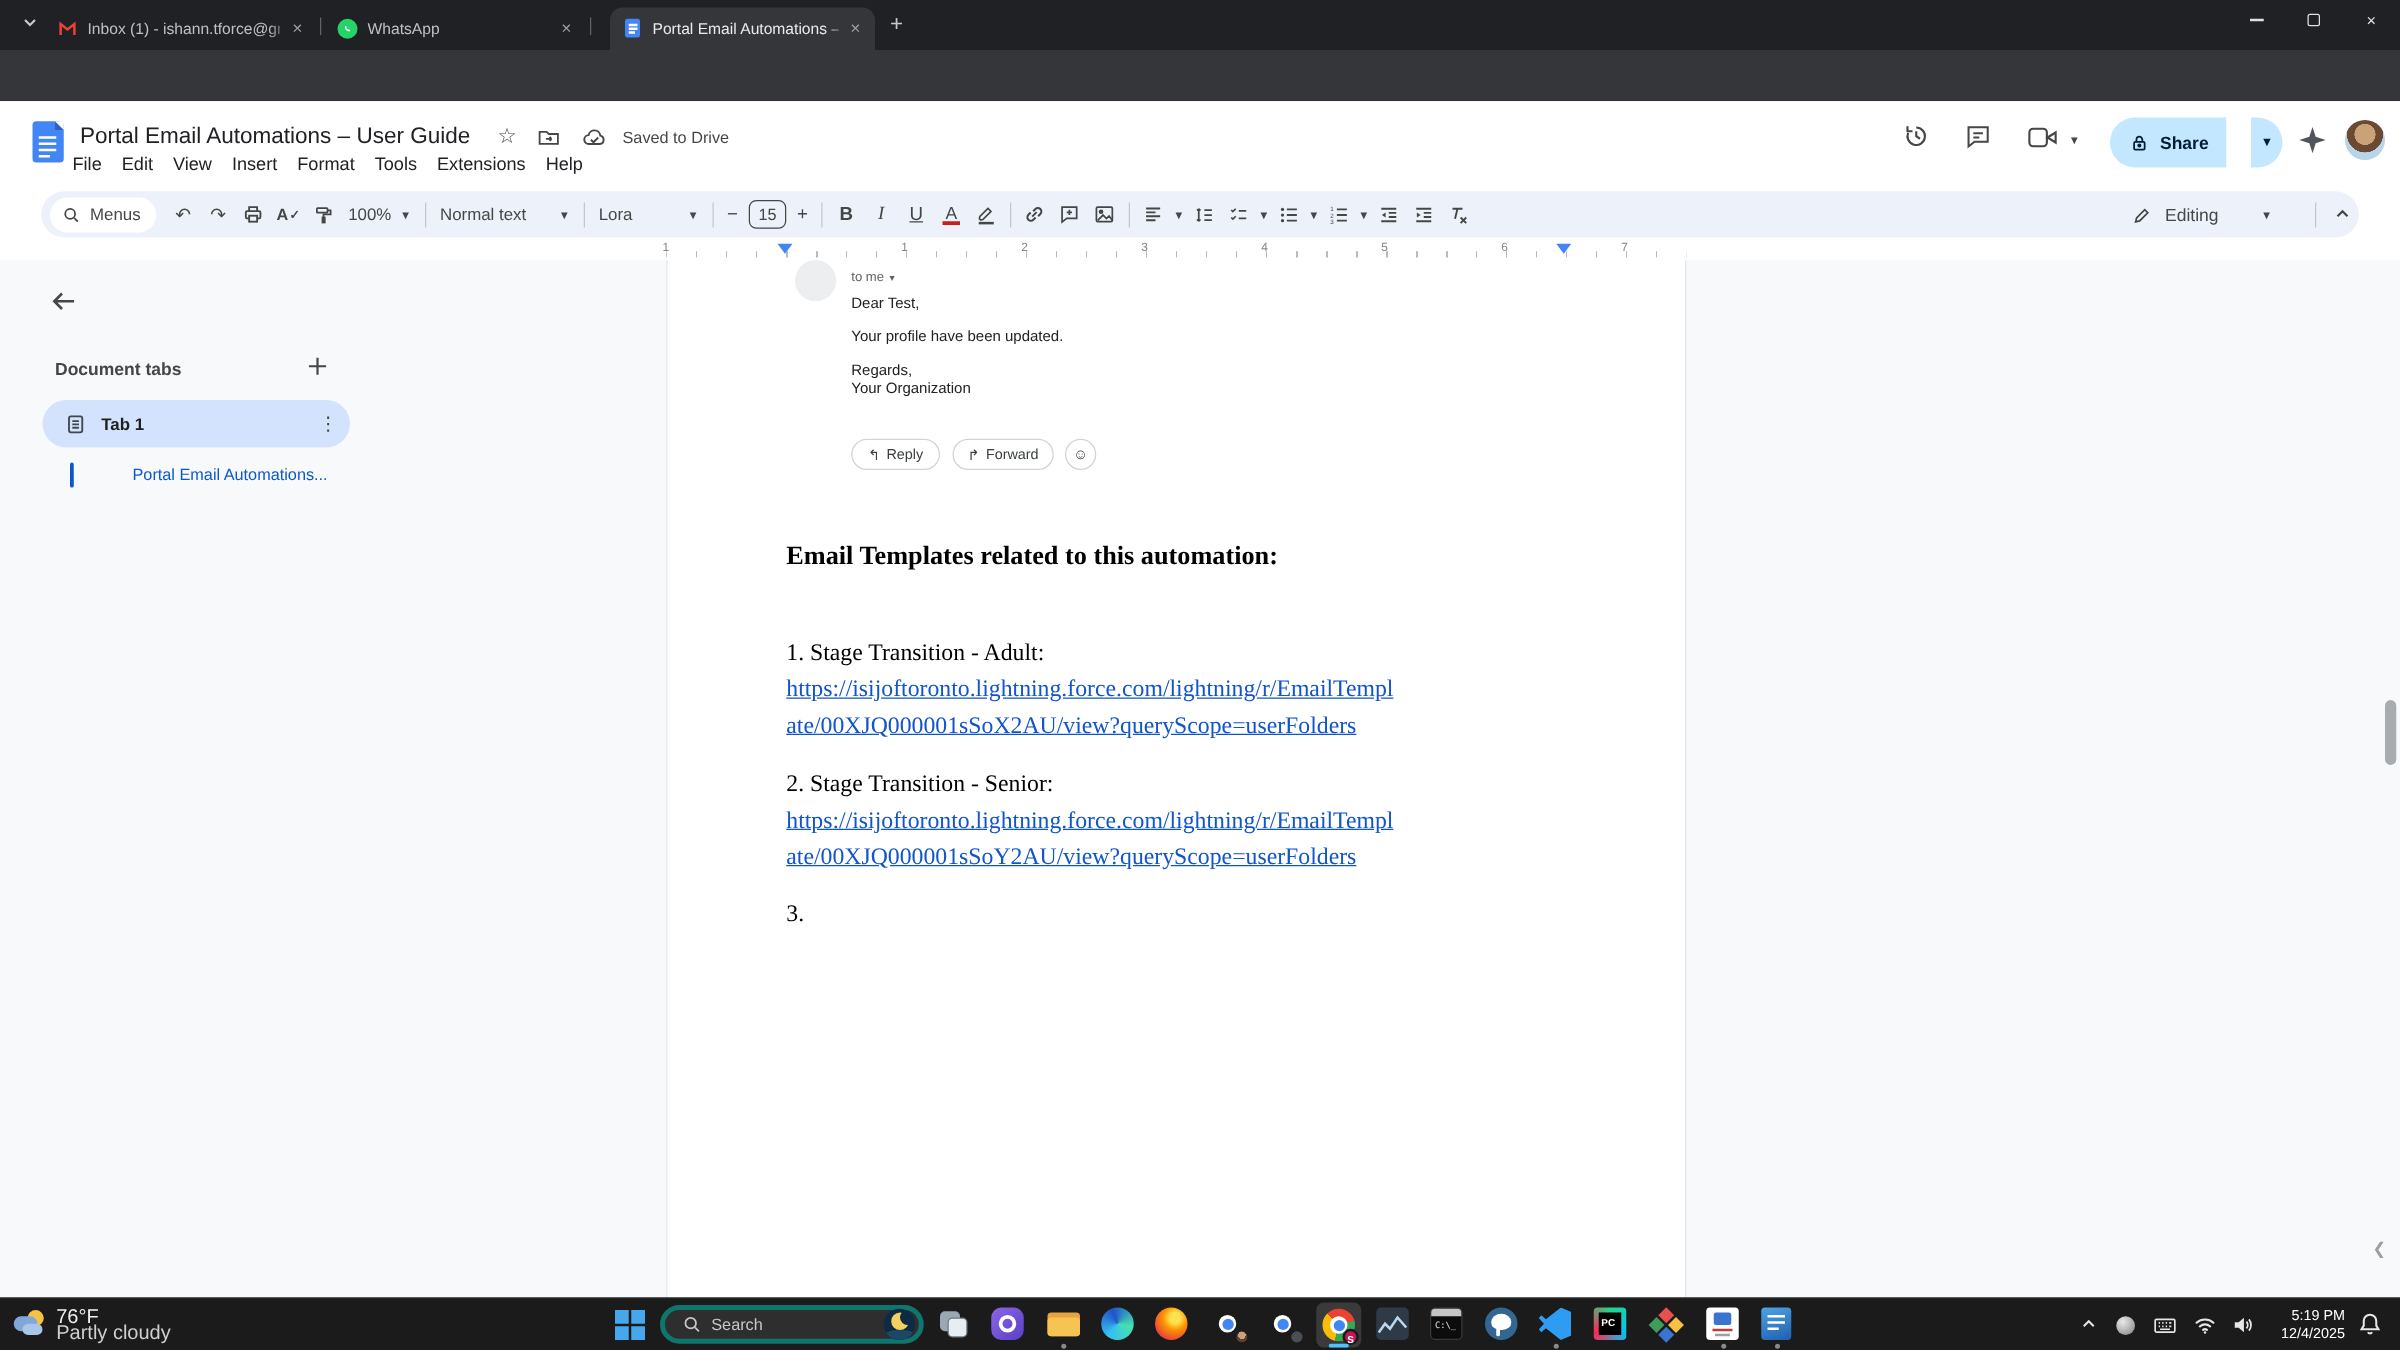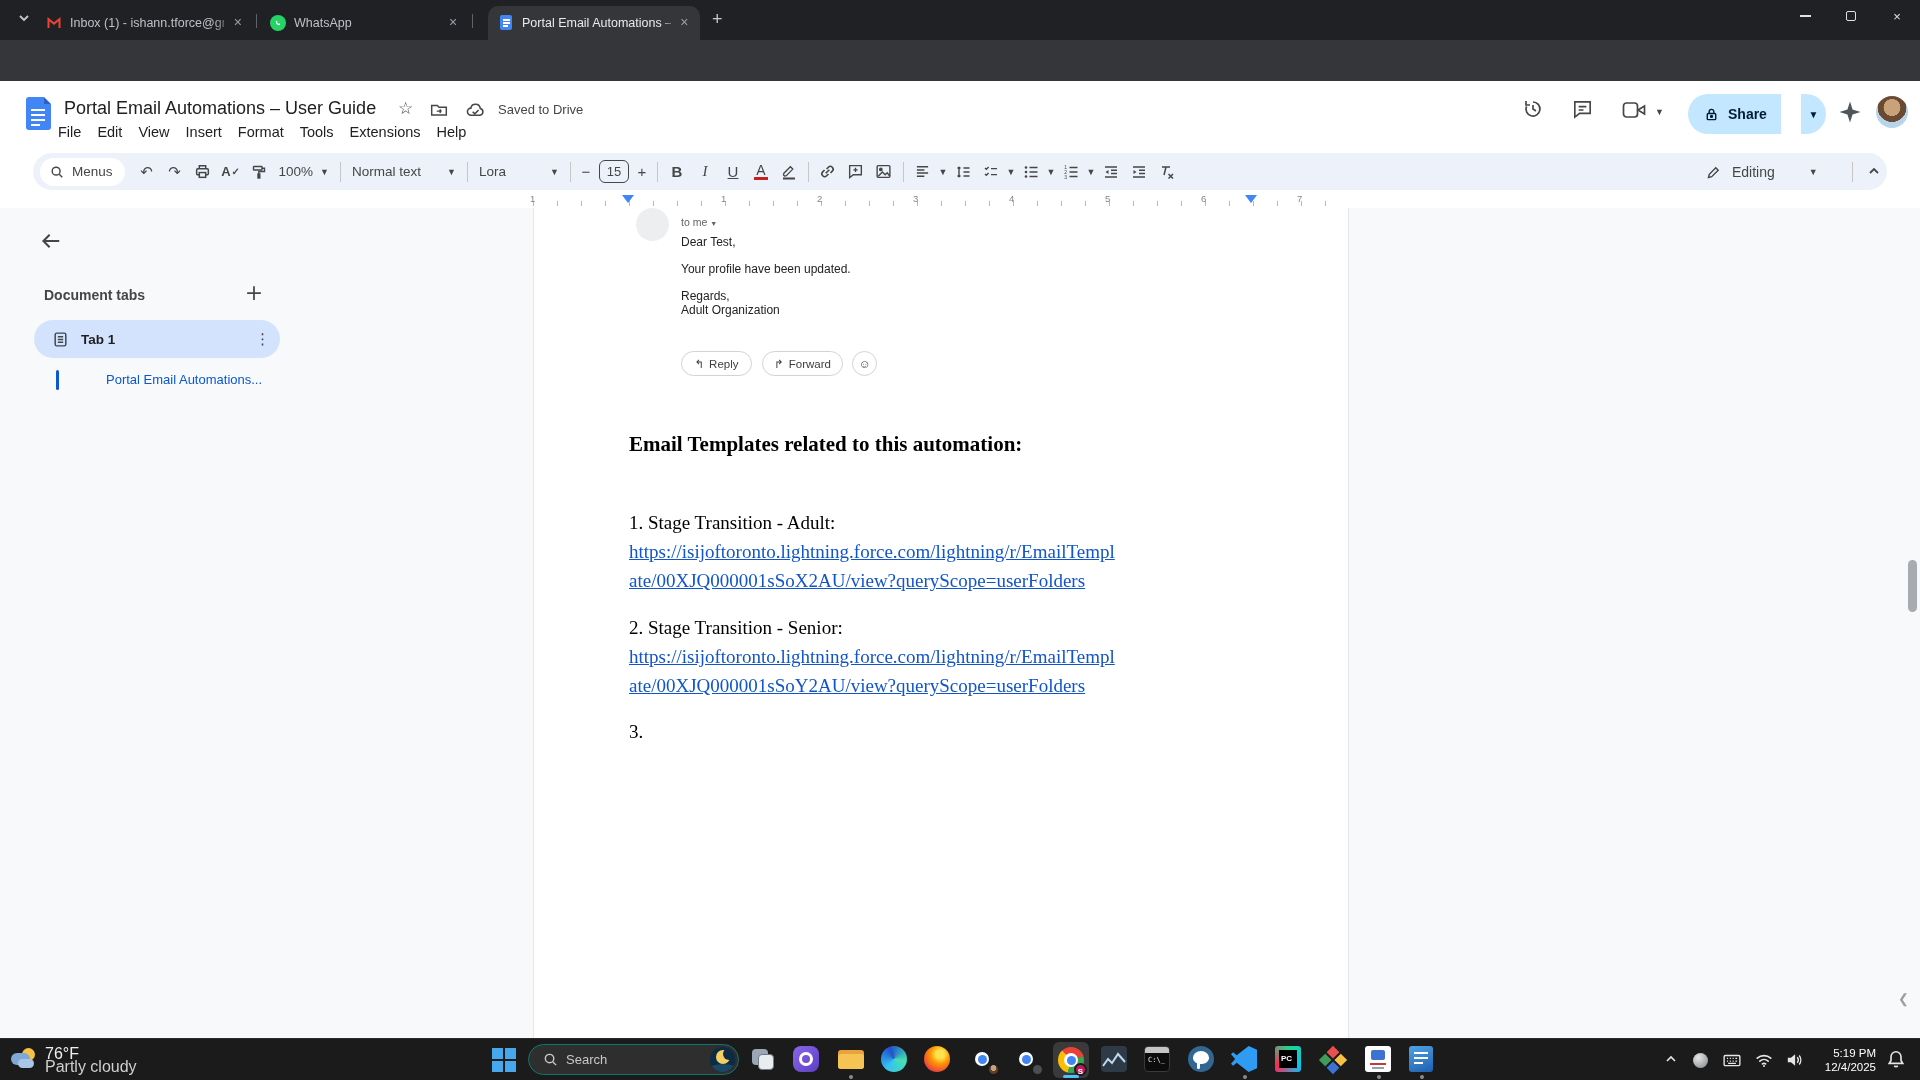--- a/index.html
+++ b/index.html
@@ -75,21 +75,21 @@
 
   
   .scrollthumb { position:absolute; left:1908px; top:352px; width:9px; height:52px; background:#a8abaf; border-radius:5px; }
   .panelchev { position:absolute; left:1898px; top:783px; color:#9aa0a6; font-size:13px; }
 
   
   .taskbar { position:absolute; left:0; top:1038px; width:1920px; height:42px; background:#1b1b1c; border-top:1px solid #2a2a2a; }
   .tb-ic { position:absolute; top:7px; width:28px; height:28px; }
   .tb-dot { position:absolute; top:36px; width:4px; height:4px; border-radius:2px; background:#8a8a8a; }
   .tb-text { font-size:16px; color:#eee; line-height:13px; }
-  .searchpill { position:absolute; left:528px; top:5px; width:211px; height:31px; border-radius:16px; background:#2e2e2e; border:1px solid #0f766e; display:flex; align-items:center; }
+  .searchpill { position:absolute; left:528px; top:5px; width:211px; height:31px; border-radius:16px; background:#2e2e2e; border:4px solid #0f766e; display:flex; align-items:center; }
   .trayic { position:absolute; top:12px; color:#e6e6e6; }
   .clock { position:absolute; right:44px; top:7px; text-align:right; color:#fff; font-size:11.5px; line-height:14px; }
 
   
   .chromelogo { width:26px; height:26px; border-radius:50%; position:relative;
     background:conic-gradient(from -45deg, #ea4335 0deg 120deg, #4285f4 0deg 0deg, #34a853 120deg 240deg, #fbbc05 240deg 360deg); }
   .chromelogo::before { content:""; position:absolute; left:6px; top:6px; width:14px; height:14px; background:#fff; border-radius:50%; }
   .chromelogo::after { content:""; position:absolute; left:8.5px; top:8.5px; width:9px; height:9px; background:#4285f4; border-radius:50%; }
   .badge { position:absolute; right:-3px; bottom:-2px; width:13px; height:13px; border-radius:50%; border:2px solid #1b1b1c; }
 
@@ -469,21 +469,21 @@
     <div class="outline-bar"></div>
     <div class="outline-item">Portal Email Automations...</div>
 
     <div class="page">
 
       <div class="abs" style="left:102px;top:0px;width:33px;height:33px;border-radius:50%;background:#eceef0"></div>
       <div class="mailtxt" style="left:147px;top:8px;font-size:10.5px;color:#5f6368"><span>to me</span> <span style="font-size:7px">▼</span></div>
       <div class="mailtxt" style="left:147px;top:27px">Dear Test,</div>
       <div class="mailtxt" style="left:147px;top:54px">Your profile have been updated.</div>
       <div class="mailtxt" style="left:147px;top:81px">Regards,</div>
-      <div class="mailtxt" style="left:147px;top:95px">Adult Organization</div>
+      <div class="mailtxt" style="left:147px;top:95px">Your Organization</div>
 
       <div class="gpill" style="left:147px;top:143px;width:71px">
         <span style="margin-right:5px">↰</span>
           <span>Reply</span>
       </div>
       <div class="gpill" style="left:228px;top:143px;width:81px">
         <span style="margin-right:5px">↱</span>
           <span>Forward</span>
       </div>
       <div class="gpill" style="left:318px;top:143px;width:25px;border-radius:50%">☺</div>

